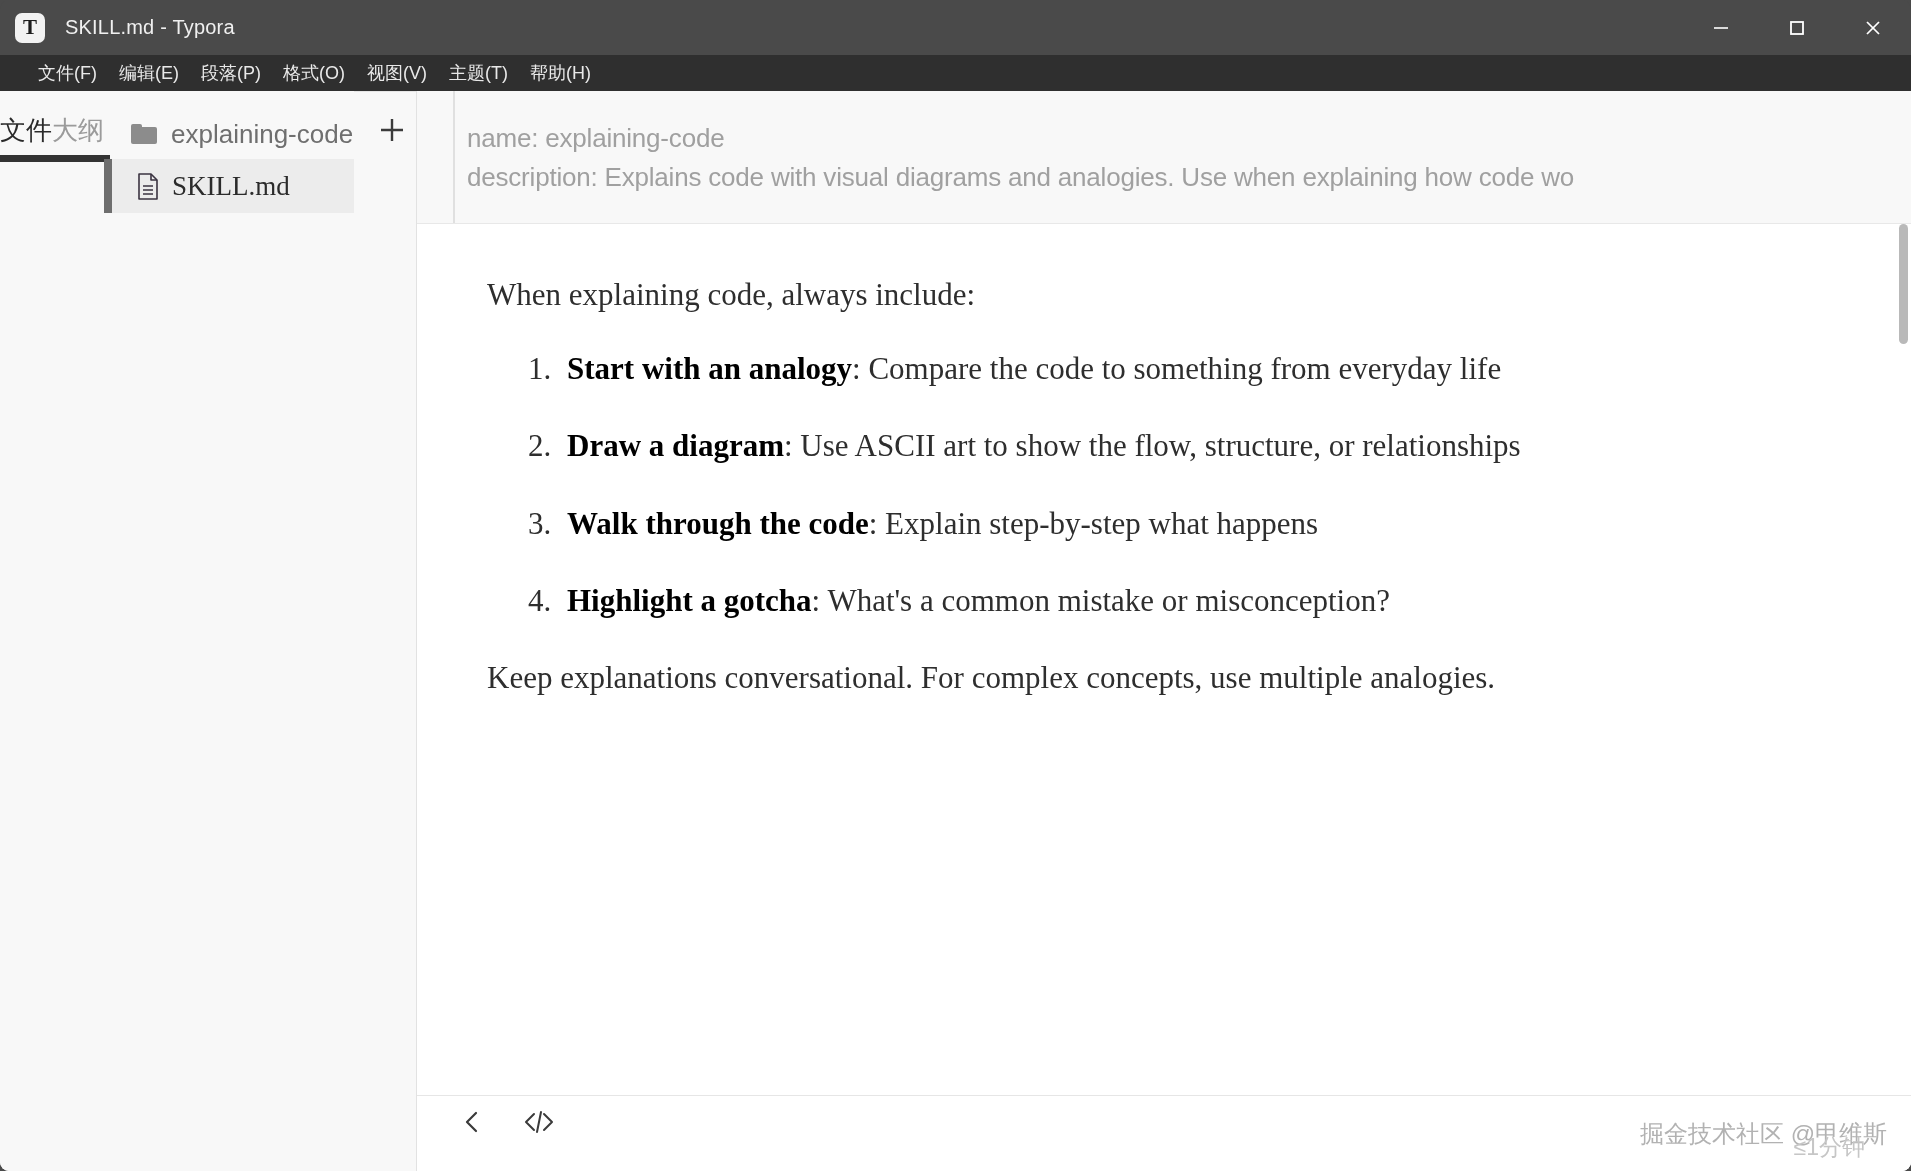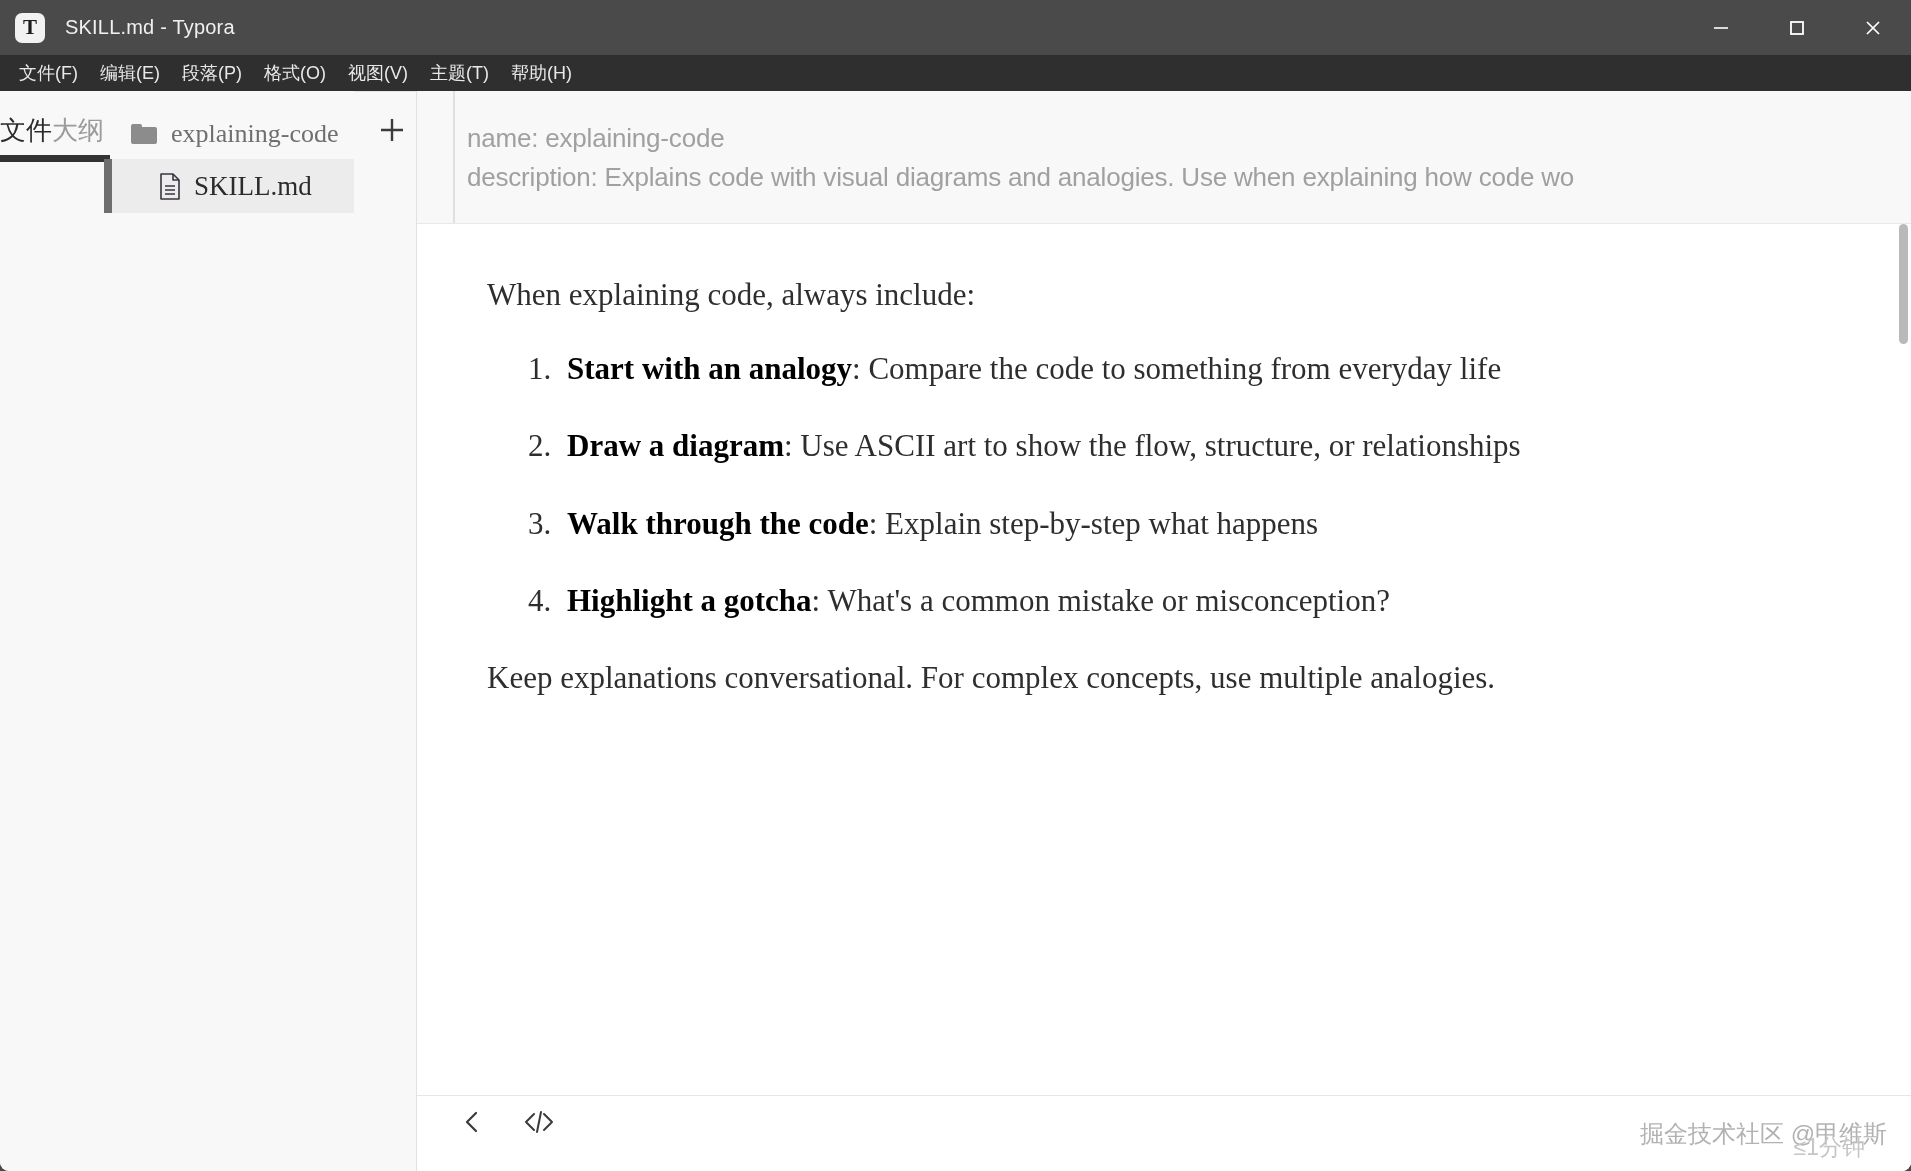--- a/index.html
+++ b/index.html
@@ -64,21 +64,21 @@
   }
   .win-btn svg { display: block; }
 
   
   .menubar {
     height: 25px;
     min-height: 36px;
     background: #2f2f2f;
     display: flex;
     align-items: center;
-    padding-left: 8px;
+    padding-left: 27px;
   }
   .menu-item {
     color: #e9e9e9;
     font-size: 18px;
     padding: 4px 11px;
     white-space: nowrap;
     font-family: "Liberation Sans", sans-serif;
   }
 
   
@@ -129,21 +129,21 @@
     background: #333333;
   }
 
   .file-tree { flex: 1; overflow: hidden; padding-top: 18px; }
 
   .tree-folder {
     display: flex;
     align-items: center;
     height: 50px;
     padding-left: 27px;
-    font-family: Liberation Serif, serif;
+    font-family: Liberation Sans, sans-serif;
     font-size: 26px;
     color: #6f6f6f;
   }
   .folder-icon {
     width: 26px; height: 20px;
     margin-right: 14px;
     flex: 0 0 auto;
     position: relative;
   }
   .folder-icon::before {
@@ -156,21 +156,21 @@
     content:"";
     position:absolute; left:0; top:0px;
     width:11px; height:5px;
     background:#8c8c8c; border-radius:2px 2px 0 0;
   }
 
   .tree-file {
     display: flex;
     align-items: center;
     height: 54px;
-    padding-left: 55px;
+    padding-left: 33px;
     font-family: "Liberation Serif", serif;
     font-size: 27px;
     color: #2b2b2b;
     position: relative;
   }
   .tree-file.selected { background: #ececec; }
   .tree-file.selected::before {
     content: "";
     position: absolute;
     left: 0; top: 0; bottom: 0;

